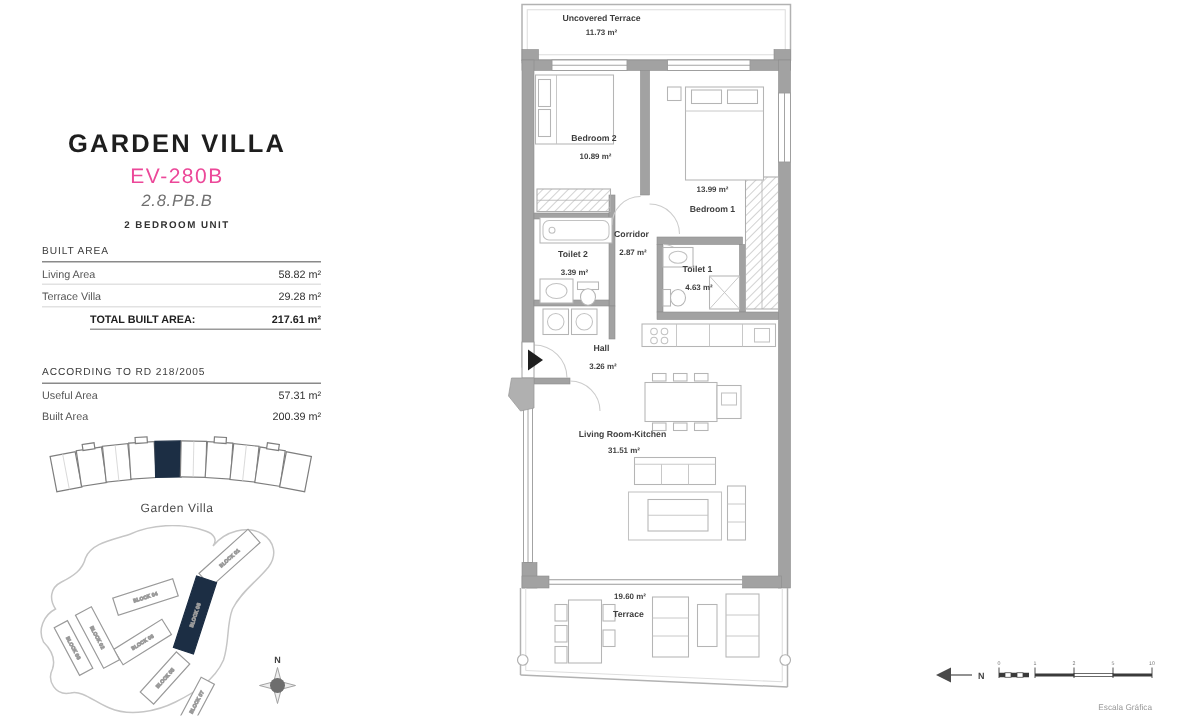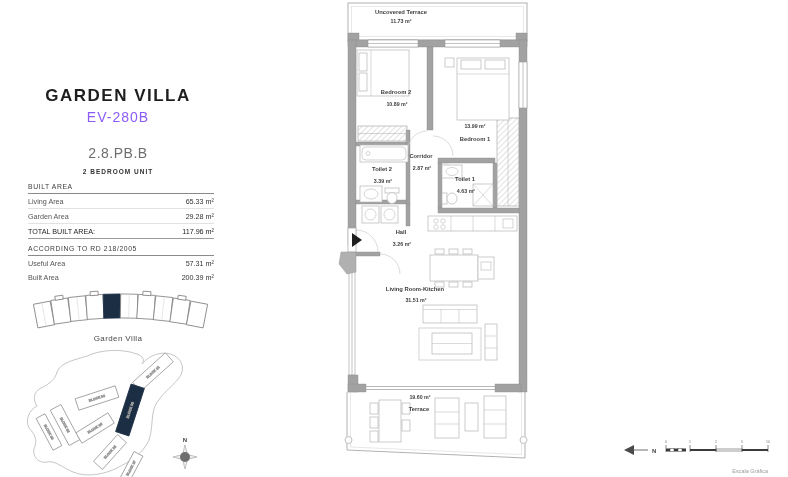--- a/index.html
+++ b/index.html
@@ -3,30 +3,30 @@
 <meta charset="utf-8">
 <style>
   html,body{margin:0;padding:0;}
   body{width:788px;height:477px;background:#ffffff;position:relative;overflow:hidden;
        font-family:"Liberation Sans",sans-serif;color:#444;}
   .abs{position:absolute;}
   
   .left-panel{position:absolute;left:22px;top:0;width:192px;height:377px;}
   .title-block{position:absolute;left:0;top:86px;width:192px;text-align:center;}
   .t-title{font-size:17px;font-weight:bold;letter-spacing:1.5px;color:#1e1e1e;}
-  .t-model{font-size:14px;color:#8b5cf6;letter-spacing:1px;margin-top:3px;}
-  .t-code{font-size:14px;color:#6e6e6e;letter-spacing:.5px;margin-top:20px;}
+  .t-model{font-size:14px;color:#ec4899;letter-spacing:1px;margin-top:3px;}
+  .t-code{font-size:11px;color:#6e6e6e;letter-spacing:.5px;margin-top:3px;font-style:italic;}
   .t-unit{font-size:6.5px;font-weight:bold;letter-spacing:1px;color:#333;margin-top:7px;}
   .tbl{position:absolute;left:6px;width:186px;}
   .tbl-head{font-size:6.8px;letter-spacing:.6px;color:#3c3c3c;padding-bottom:3px;
             border-bottom:1px solid #8a8a8a;}
   .tbl-row{display:flex;justify-content:space-between;align-items:center;
            font-size:7.2px;color:#555;height:14px;border-bottom:1px solid #e2e2e2;}
   .tbl-row .val{color:#333;}
-  .tbl-row.total{font-weight:normal;color:#1e1e1e;border-bottom:1px solid #9a9a9a;}
+  .tbl-row.total{font-weight:bold;color:#1e1e1e;border-bottom:1px solid #9a9a9a;margin-left:32px;}
   .tbl-row.total .val{color:#1e1e1e;}
   .tbl-row.noline{border-bottom:none;}
   .strip-label{position:absolute;left:0;top:334px;width:192px;text-align:center;
                font-size:8px;color:#4a4a4a;letter-spacing:.4px;}
   
   svg{display:block;}
   .room-name{font:bold 5.8px "Liberation Sans",sans-serif;fill:#3e3e3e;}
   .room-area{font:bold 5.3px "Liberation Sans",sans-serif;fill:#3e3e3e;}
   .furn{fill:#ffffff;stroke:#b5b5b5;stroke-width:.7;}
   .furn2{fill:none;stroke:#c2c2c2;stroke-width:.7;}
@@ -44,33 +44,33 @@
 
 <div class="left-panel">
 
   <div class="title-block">
     <div class="t-title">GARDEN VILLA</div>
     <div class="t-model">EV-280B</div>
     <div class="t-code">2.8.PB.B</div>
     <div class="t-unit">2 BEDROOM UNIT</div>
   </div>
 
-  <div class="tbl" style="top:183px;">
+  <div class="tbl" style="top:164px;">
     <div class="tbl-head">BUILT AREA</div>
     <div class="tbl-row">
       <span>Living Area</span>
-      <span class="val">65.33 m²</span>
+      <span class="val">58.82 m²</span>
     </div>
     <div class="tbl-row">
-      <span>Garden Area</span>
+      <span>Terrace Villa</span>
       <span class="val">29.28 m²</span>
     </div>
     <div class="tbl-row total">
       <span>TOTAL BUILT AREA:</span>
-      <span class="val">117.96 m²</span>
+      <span class="val">217.61 m²</span>
     </div>
   </div>
 
   <div class="tbl" style="top:245px;">
     <div class="tbl-head">ACCORDING TO RD 218/2005</div>
     <div class="tbl-row noline">
       <span>Useful Area</span>
       <span class="val">57.31 m²</span>
     </div>
     <div class="tbl-row noline">

